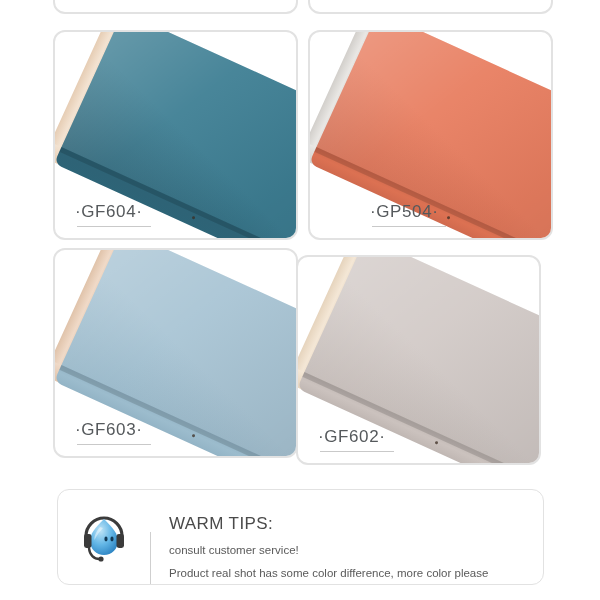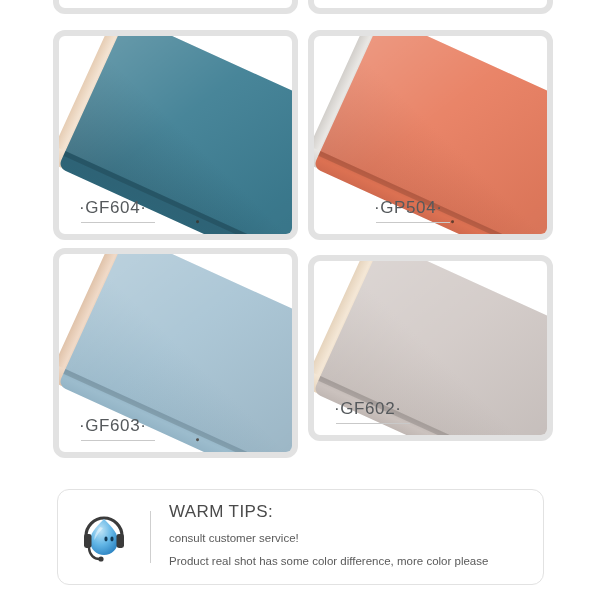--- a/index.html
+++ b/index.html
@@ -22,34 +22,34 @@
     top: 0;
     width: 600px;
     height: 600px;
   }
 
   
   .card {
     position: absolute;
     box-sizing: border-box;
     background: #ffffff;
-    border: 6px solid #b91c1c;
+    border: 2px solid #b91c1c;
     border-radius: 12px;
     overflow: hidden;
   }
 
   
   .card-clip-left  { left: 53px;  top: -36px; width: 245px; height: 50px; }
   .card-clip-right { left: 308px; top: -36px; width: 245px; height: 50px; }
 
   
   .card-r1c1 { left: 53px;  top: 30px;  width: 245px; height: 210px; }
   .card-r1c2 { left: 308px; top: 30px;  width: 245px; height: 210px; }
   .card-r2c1 { left: 53px;  top: 248px; width: 245px; height: 210px; }
-  .card-r2c2 { left: 308px; top: 255px; width: 245px; height: 186px; }
+  .card-r2c2 { left: 296px; top: 255px; width: 245px; height: 210px; }
 
   
   .panel-stage {
     position: absolute;
     left: 0; top: 0;
     width: 100%;
     height: 100%;
   }
 
   .slab {
@@ -159,21 +159,21 @@
     height: 96px;
     box-sizing: border-box;
     background: #ffffff;
     border: 1px solid #e2e2e2;
     border-radius: 12px;
   }
   .tips-inner {
     position: absolute;
     left: 0; top: 0; right: 0; bottom: 0;
     display: flex;
-    align-items: center;
+    align-items: flex-end;
   }
   .tips-icon-wrap {
     width: 92px;
     min-width: 92px;
     height: 100%;
     display: flex;
     align-items: center;
     justify-content: center;
   }
   .tips-divider {

